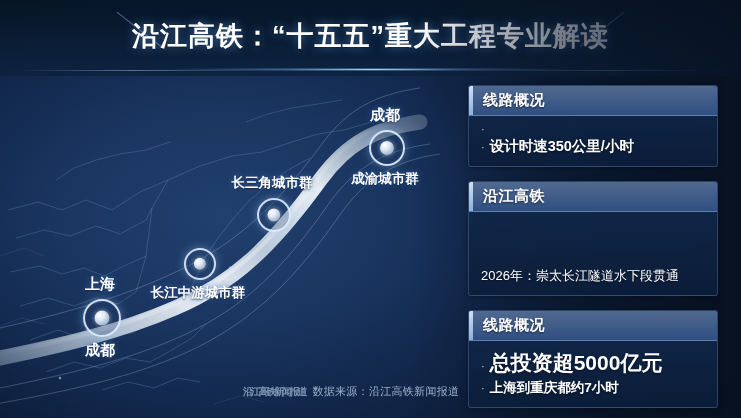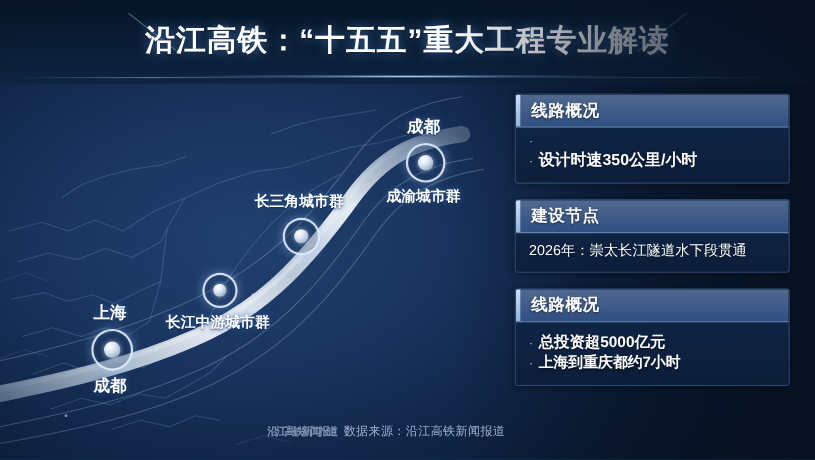--- a/index.html
+++ b/index.html
@@ -6,21 +6,21 @@
   body{
     font-family:"Liberation Sans","DejaVu Sans",sans-serif;
     -webkit-font-smoothing:antialiased;
   }
 
   #stage{
     position:relative;
     width:741px;
     height:418px;
     overflow:hidden;
-    background:#0c4a6e;
+    background:#7f1d1d;
   }
 
   
   .bg-base{
     position:absolute; inset:0;
     background:
       radial-gradient(ellipse 520px 340px at 30% 52%, #21406e 0%, #1a3560 32%, #102547 62%, #0a1a33 85%, #081426 100%);
   }
   .bg-vig{
     position:absolute; inset:0;
@@ -148,26 +148,27 @@
     margin-right:5px;
     line-height:1;
   }
   .bullet-text{
     color:#ffffff;
     font-size:14.5px;
     font-weight:bold;
     line-height:1.38;
     text-shadow:0 1px 2px rgba(0,0,0,.5);
   }
-  .bullet-text.big{ font-size:14px; }
+  .bullet-text.big{ font-size:21px; }
   .plain-row{
     color:#ffffff;
     font-size:13px;
     line-height:1.45;
     text-shadow:0 1px 2px rgba(0,0,0,.5);
+    margin-top:48px;
   }
 
   
   .footer{
     position:absolute; left:243px; bottom:19px;
     display:flex; align-items:center; gap:7px;
   }
   .watermark{
     font-size:10px; font-weight:bold; color:#8fa6c2;
     letter-spacing:-2.2px;
@@ -272,21 +273,21 @@
             <span class="dot">·</span>
           </div>
           <div class="bullet-row">
             <span class="dot">·</span>
             <span class="bullet-text">设计时速350公里/小时</span>
           </div>
         </div>
       </div>
       <div class="card">
         <div class="card-head">
-          <div class="card-title">建设节点</div>
+          <div class="card-title">沿江高铁</div>
         </div>
         <div class="card-body">
           <div class="plain-row">2026年：崇太长江隧道水下段贯通</div>
         </div>
       </div>
       <div class="card">
         <div class="card-head">
           <div class="card-title">线路概况</div>
         </div>
         <div class="card-body">

